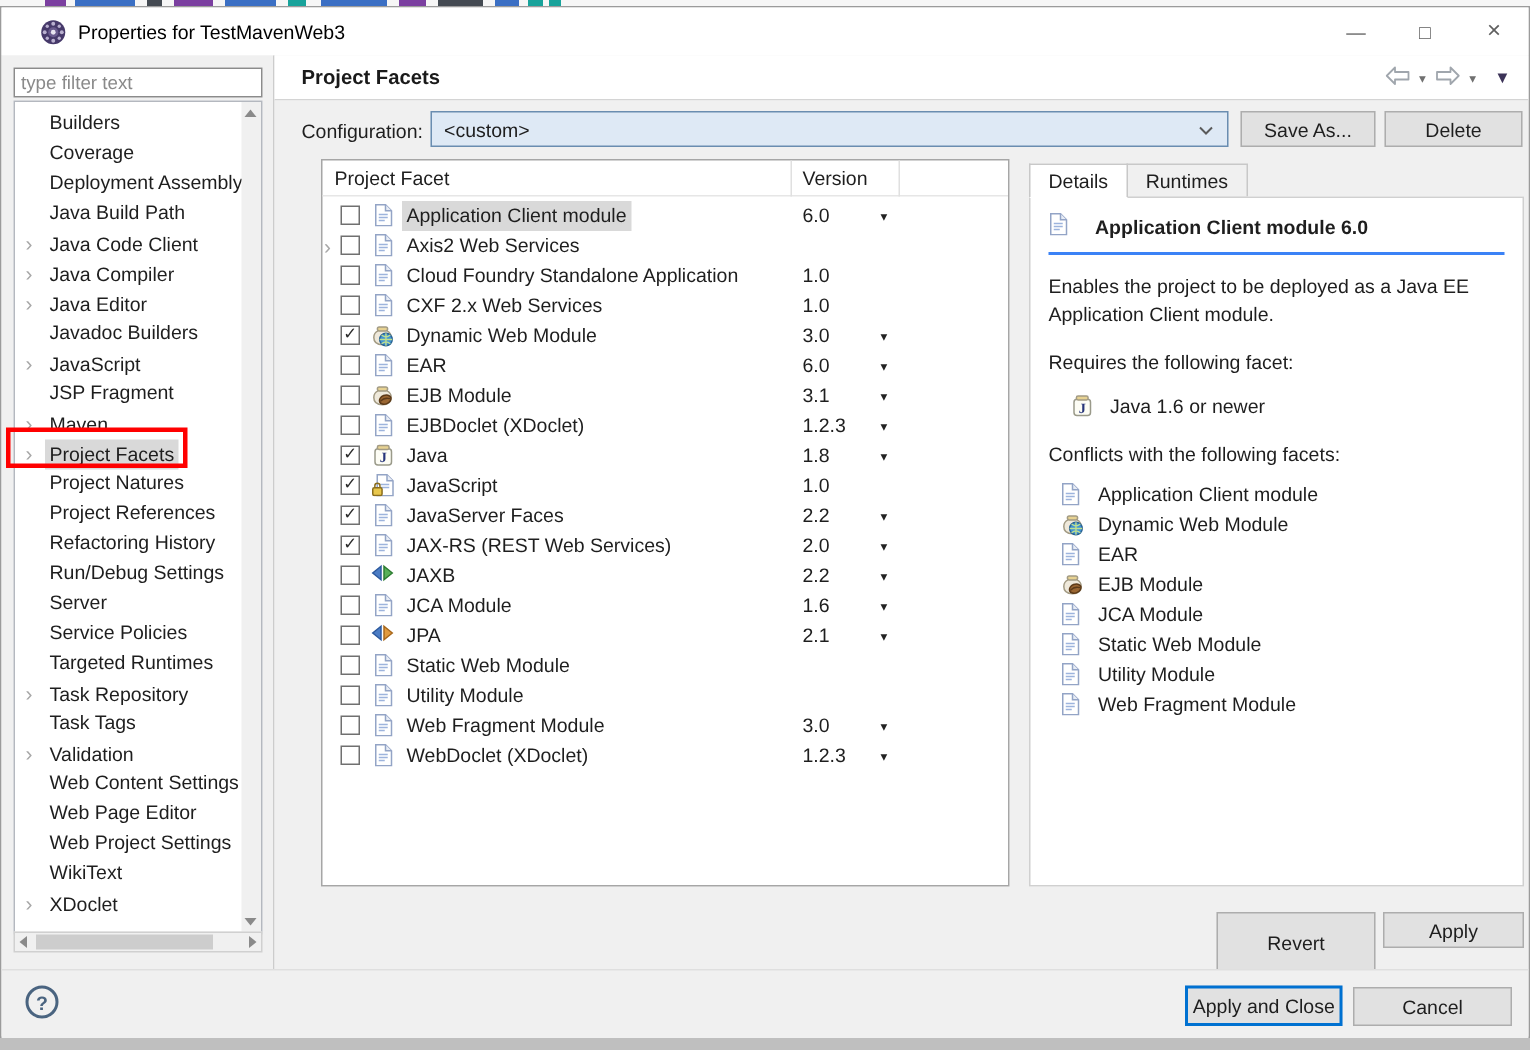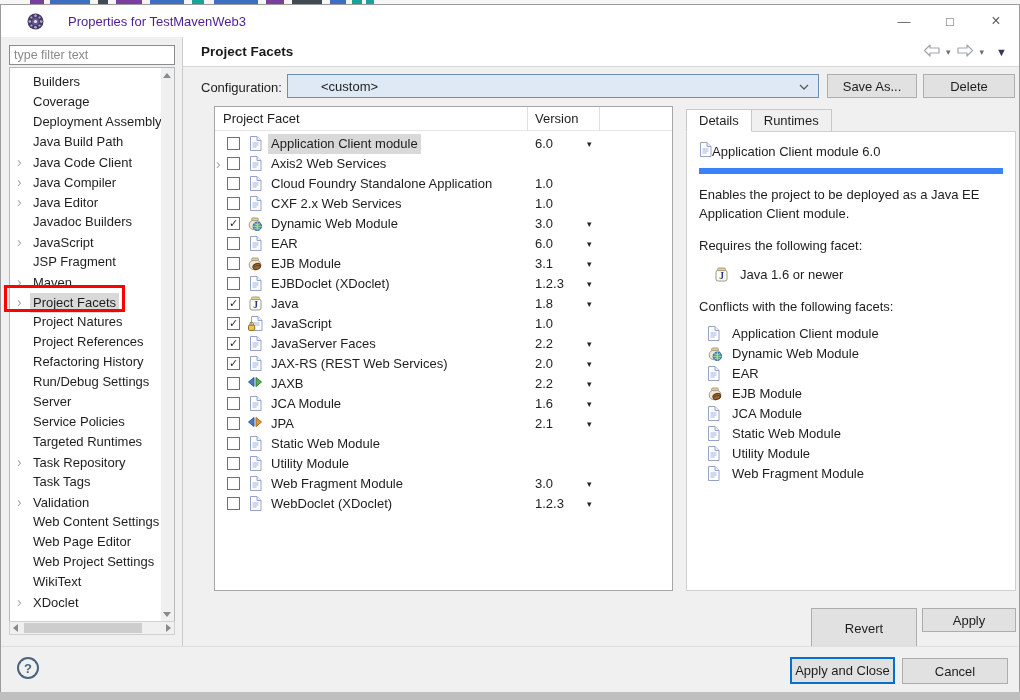--- a/index.html
+++ b/index.html
@@ -7,21 +7,21 @@
   body { font-family:"Liberation Sans", sans-serif; font-size:13px; color:#1e1e1e; background:#bfbfbf; position:relative; overflow:hidden; }
 
   .bg-sliver { position:absolute; left:0; top:0; width:1020px; height:4px; background:#f6f6f6; overflow:hidden; }
   .bg-sliver i { position:absolute; top:0; height:4px; display:block; }
 
   .dialog { position:absolute; left:0; top:4px; width:1020px; height:688px; background:#f0f0f0; border:1px solid #9b9b9b; }
 
   
   .titlebar { position:absolute; left:0; top:0; right:0; height:32px; background:#ffffff; display:flex; align-items:center; }
   .app-icon { margin-left:26px; width:17px; height:17px; }
-  .title-text { margin-left:24px; color:#4c1d95; font-size:13px; }
+  .title-text { margin-left:8px; color:#000000; font-size:13px; }
   .win-controls { margin-left:auto; display:flex; height:32px; }
   .win-btn { width:46px; height:32px; display:flex; align-items:center; justify-content:center; color:#5f5f5f; font-size:13px; }
   .win-btn.close { font-size:16px; }
 
   
   .body { position:absolute; left:0; top:32px; right:0; height:609px; }
   .sidebar { position:absolute; left:0; top:0; width:182px; height:100%; border-right:1px solid #cccccc; background:#f0f0f0; }
   .filter-input { position:absolute; left:8px; top:8px; width:166px; height:20px; border:1px solid #8b8b8b; background:#fff; font-family:"Liberation Sans",sans-serif; font-size:12.5px; padding:0 4px; color:#7f1d1d; }
   .filter-input::placeholder { color:#8a8a8a; opacity:1; }
   .tree { position:absolute; left:8px; top:30px; width:166px; height:556px; background:#fff; border:1px solid #b4b8bf; overflow:hidden; padding-top:4px; }
@@ -42,21 +42,21 @@
   .content { position:absolute; left:182px; top:0; right:0; height:100%; }
   .content-header { position:absolute; left:0; top:0; right:0; height:30px; background:#fff; border-bottom:1px solid #d4d4d4; display:flex; align-items:center; }
   .page-title { margin-left:18px; font-weight:bold; font-size:13.5px; color:#1a1a1a; }
   .nav-cluster { margin-left:auto; margin-right:12px; display:flex; align-items:center; gap:6px; }
   .nav-caret { color:#707070; font-size:9px; }
   .view-menu { color:#3c3358; font-size:11px; margin-left:6px; }
 
   .content-main { position:absolute; left:0; top:30px; right:0; bottom:0; background:#f0f0f0; }
   .config-label { position:absolute; left:18px; top:13px; }
   .combo { position:absolute; left:104px; top:7px; width:532px; height:24px; background:#dee9f5; border:1px solid #6a8db0; display:flex; align-items:center; padding:0 8px; }
-  .combo .combo-value { flex:1;margin-left:25px; }
+  .combo .combo-value { flex:1; }
   .btn { background:#e1e1e1; border:1px solid #adadad; font-family:"Liberation Sans",sans-serif; font-size:13px; color:#1e1e1e; display:flex; align-items:center; justify-content:center; }
   .saveas-btn { position:absolute; left:644px; top:7px; width:90px; height:24px; }
   .delete-btn { position:absolute; left:740px; top:7px; width:92px; height:24px; }
 
   
   .facet-table { position:absolute; left:31px; top:39px; width:459px; height:485px; background:#fff; border:1px solid #a6a6a6; }
   .ft-header { position:relative; height:24px; line-height:24px; border-bottom:1px solid #e6e6e6; }
   .ft-col1 { position:absolute; left:8px; }
   .ft-col2 { position:absolute; left:320px; }
   .ft-div1 { position:absolute; left:312px; top:0; width:1px; height:24px; background:#e0e0e0; }
@@ -71,21 +71,21 @@
   .flabel { position:absolute; left:53px; padding:0 3px; }
   .facet-row.selected .flabel { background:#d9d9d9; }
   .fversion { position:absolute; left:320px; }
   .vmenu { position:absolute; left:372px; font-size:9px; color:#222; }
 
   
   .tabs { position:absolute; left:503px; top:42px; display:flex; }
   .tab { height:23px; padding:0 12px; line-height:22px; border:1px solid #c8c8c8; background:#f0f0f0; margin-right:-1px; }
   .tab.active { background:#fff; border-bottom:1px solid #fff; position:relative; z-index:2; }
   .details-panel { position:absolute; left:503px; top:64px; width:330px; height:460px; background:#fff; border:1px solid #d0d0d0; padding:10px 12px; }
-  .dp-title { display:flex; align-items:center; gap:0; font-weight:normal; padding-bottom:8px; border-bottom:6px solid #3b82f6; }
+  .dp-title { display:flex; align-items:center; gap:18px; font-weight:bold; padding-bottom:8px; border-bottom:2px solid #3b82f6; }
   .dp-desc { margin-top:12px; line-height:1.45; }
   .dp-heading { margin-top:14px; }
   .ref-list { margin-top:10px; }
   .facet-ref { display:flex; align-items:center; gap:9px; height:20px; margin-left:8px; }
   .facet-ref.req { margin-left:16px; margin-top:12px; }
   .facet-ref .ricon { width:16px; height:16px; display:flex; align-items:center; }
 
   .revert-btn { position:absolute; left:628px; top:541px; width:106px; height:41px; }
   .apply-btn  { position:absolute; left:739px; top:541px; width:94px; height:24px; }
 

